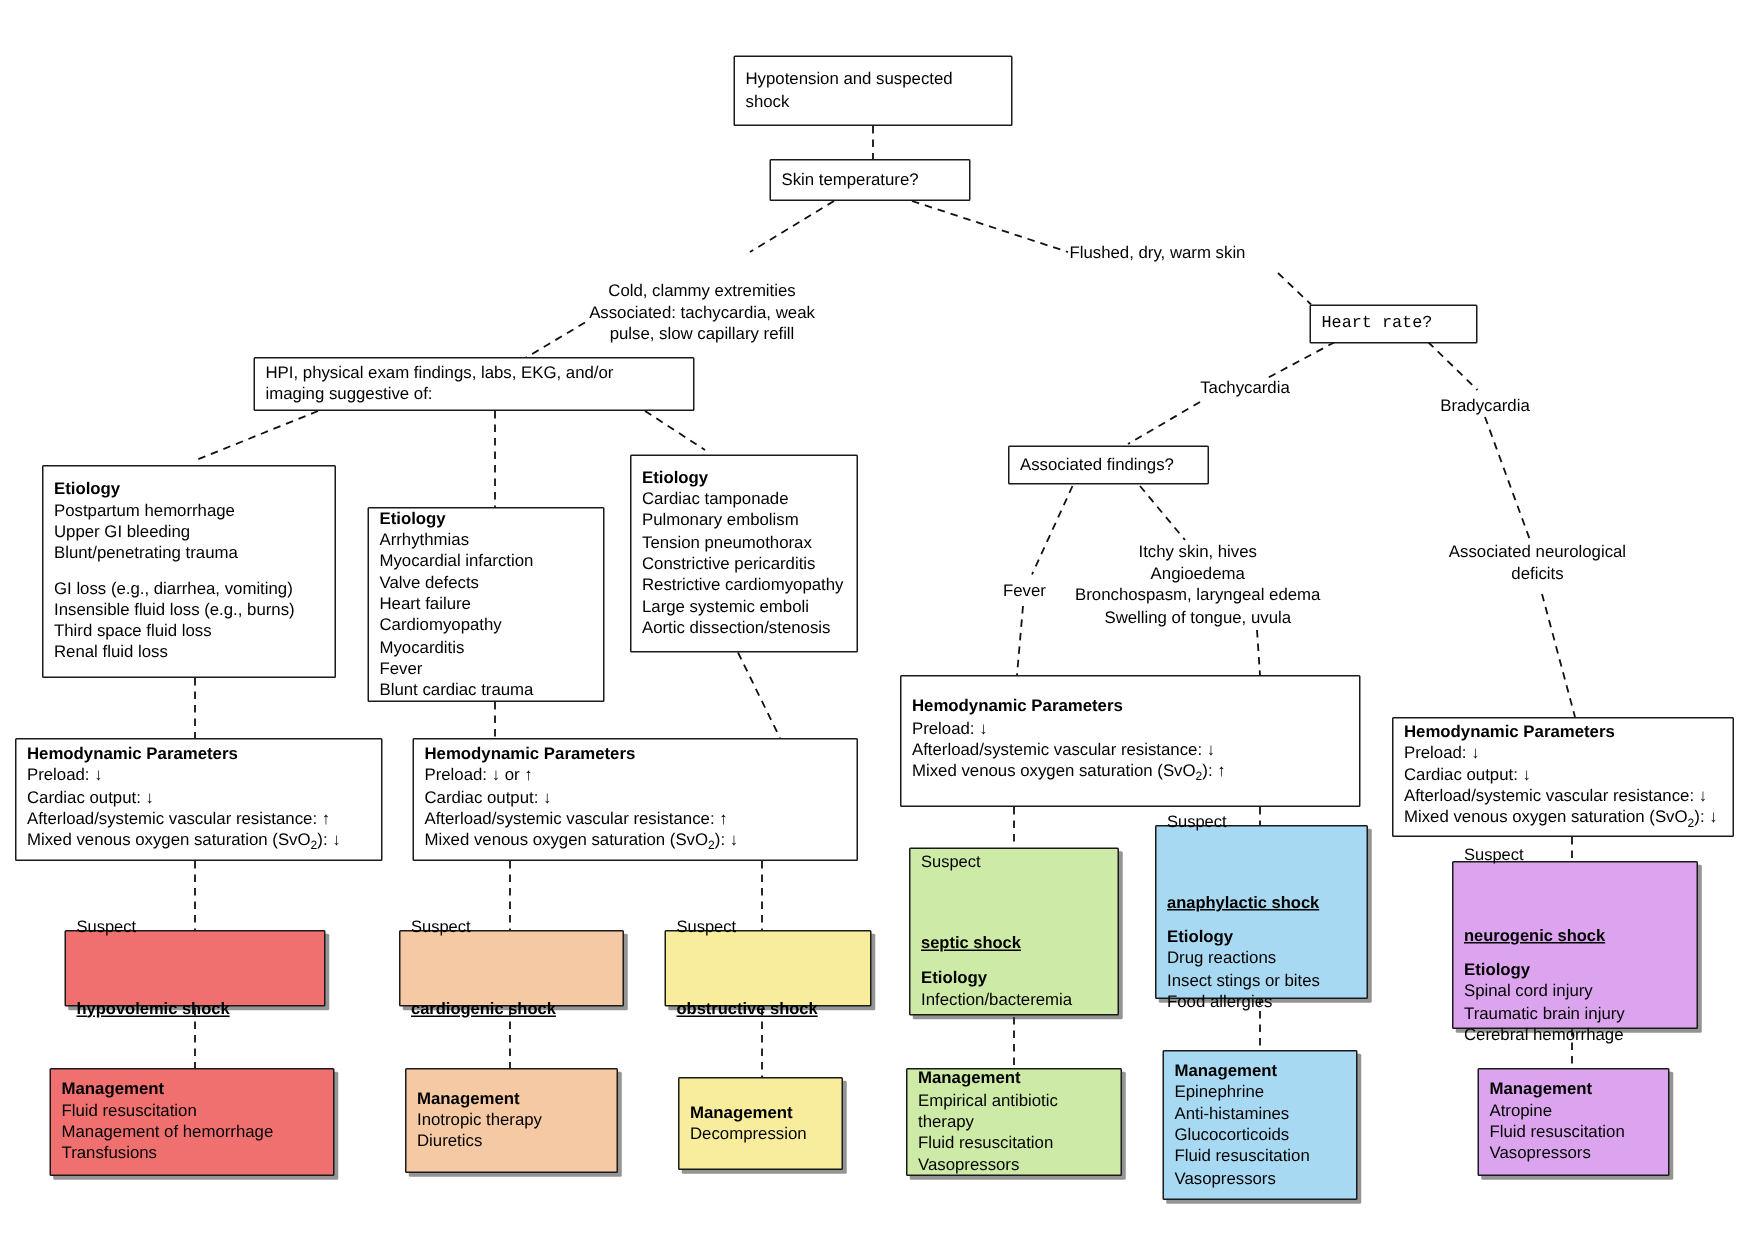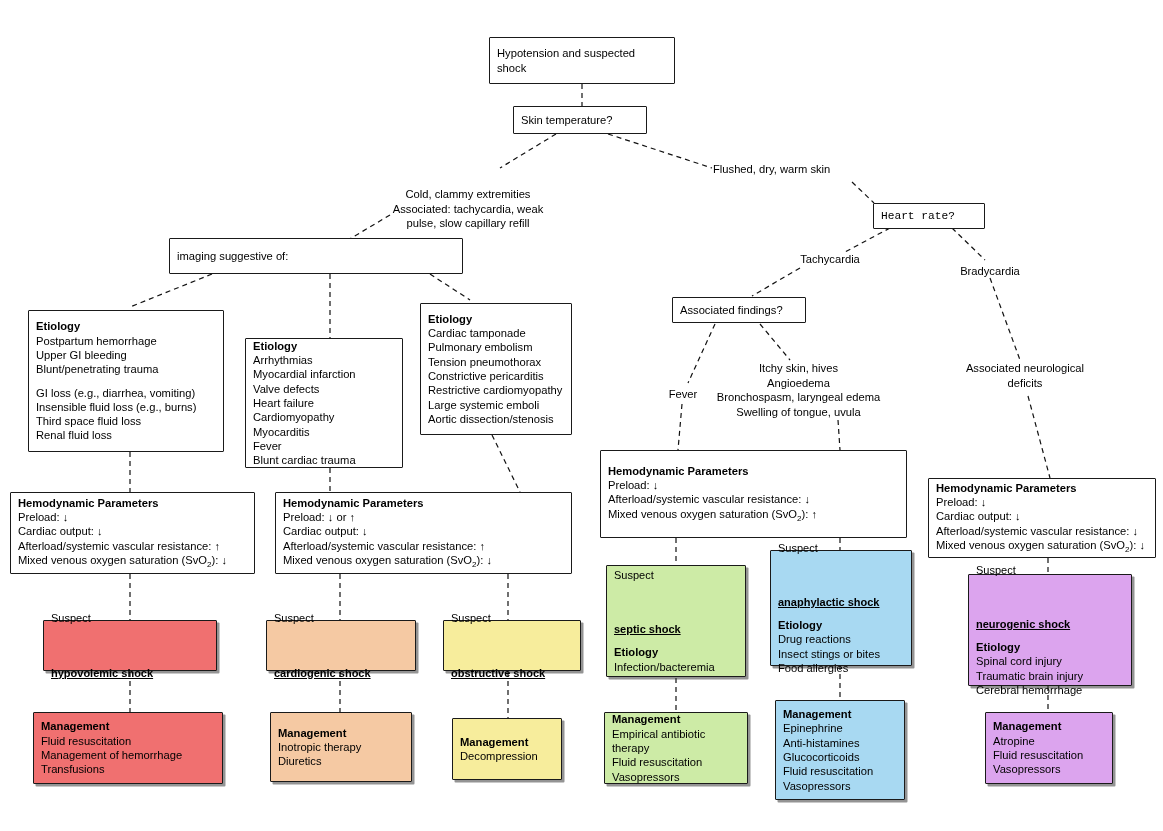--- a/index.html
+++ b/index.html
@@ -125,20 +125,21 @@
   </div>
 
   <div class="plain" style="left:352px; top:168px; width:232px;margin-top:19px;">Cold, clammy extremities
 Associated: tachycardia, weak
 pulse, slow capillary refill</div>
 
   <div class="plain" style="left:713px; top:162px; width:150px; text-align:left;">Flushed, dry, warm skin</div>
 
   <div class="node" style="left:169px; top:238px; width:294px; height:36px;">
     <div class="inner">
+      <div>HPI, physical exam findings, labs, EKG, and/or</div>
       <div>imaging suggestive of:</div>
     </div>
   </div>
 
   <div class="node" style="left:873px; top:203px; width:112px; height:26px;font-family:Liberation Mono, monospace;">
     <div class="inner"><span>Heart rate?</span></div>
   </div>
 
   <div class="plain" style="left:790px; top:252px; width:80px;">Tachycardia</div>
   <div class="plain" style="left:950px; top:264px; width:80px;">Bradycardia</div>

